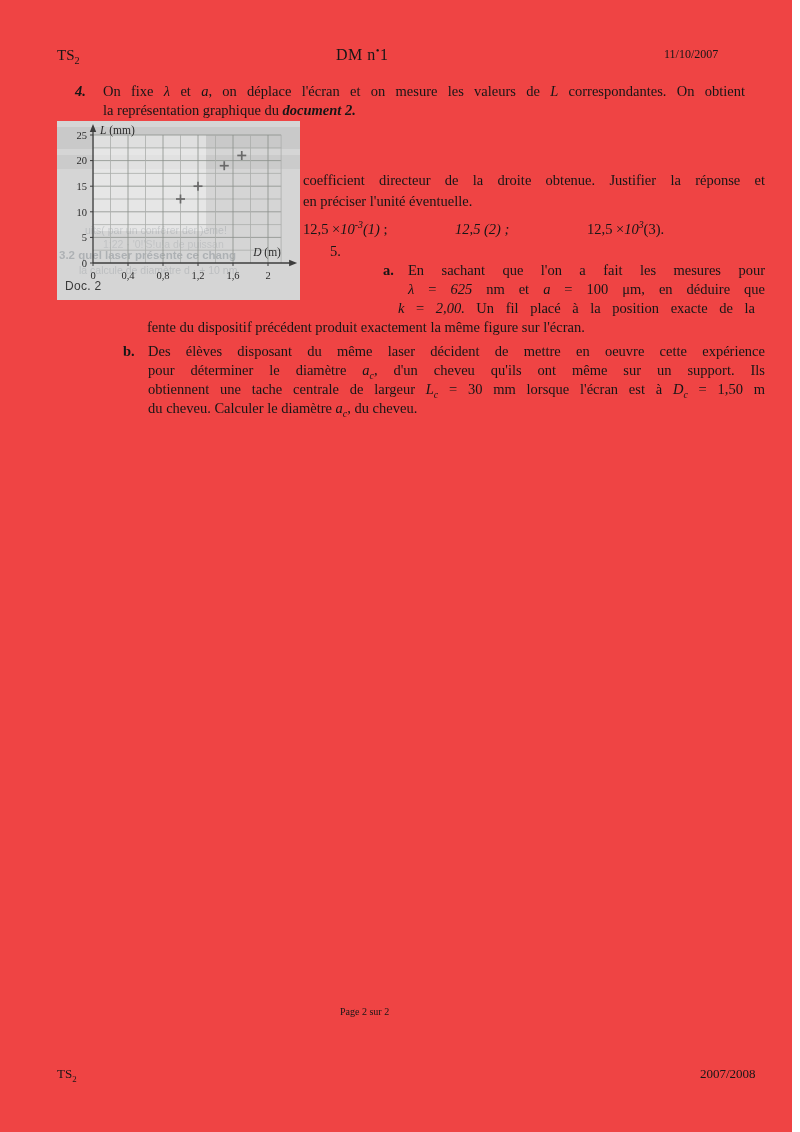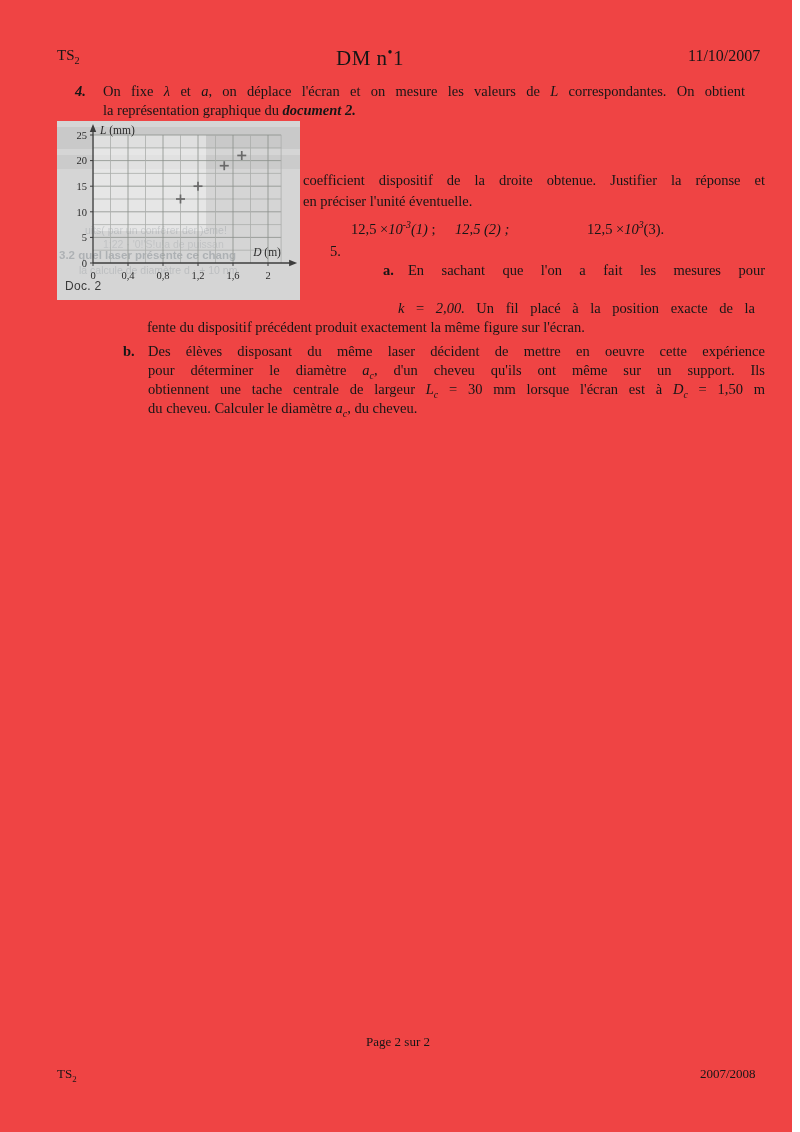--- a/index.html
+++ b/index.html
@@ -10,24 +10,24 @@
   }
   .abs{position:absolute;}
   .jl{text-align:justify;text-align-last:justify;}
   .it{font-style:italic;}
   .bd{font-weight:bold;}
   .sup{vertical-align:super;font-size:0.68em;line-height:0;}
   .sb{vertical-align:sub;font-size:0.68em;line-height:0;}
 
   
   .hdr-left{left:57px;top:47px;font-size:15px;}
-  .hdr-center{left:336px;top:46px;font-size:21px;letter-spacing:.5px;}
-  .hdr-right{left:688px;top:47px;font-size:16px;}
+  .hdr-center{left:336px;top:46px;font-size:16px;letter-spacing:.5px;}
+  .hdr-right{left:664px;top:47px;font-size:12px;}
   .ftr-left{left:57px;top:1066px;font-size:13px;}
-  .ftr-center{left:340px;top:1034px;width:90px;text-align:right;font-size:13px;}
+  .ftr-center{left:340px;top:1006px;width:90px;text-align:left;font-size:10px;}
   .ftr-right{left:700px;top:1066px;font-size:13px;}
 
   
   .q4-num{left:75px;top:83px;font-weight:bold;font-style:italic;}
   .q4-l1{left:103px;top:83px;width:642px;}
   .q4-l2{left:103px;top:102px;width:642px;}
 
   
   .figure{left:57px;top:121px;width:243px;height:179px;background:#d5d5d5;}
   .figure svg{display:block;position:absolute;left:0;top:0;}
@@ -42,21 +42,21 @@
   .bleed:nth-child(1){left:28px;top:103px;opacity:.17;}
   .bleed:nth-child(2){left:46px;top:117px;opacity:.13;}
   .bleed:nth-child(3){left:2px;top:128px;opacity:.26;font-weight:bold;font-size:11.5px;}
   .bleed:nth-child(4){left:22px;top:143px;opacity:.16;}
 
   
   .rc-l1{left:303px;top:151px;width:462px;}
   .rc-l2{left:303px;top:172px;width:462px;}
   .rc-l3{left:303px;top:193px;width:462px;}
   .props{left:303px;top:221px;width:470px;height:22px;}
-  .prop1{left:0;top:0;margin-left:48px;}
+  .prop1{left:0;top:0;}
   .prop2{left:144px;top:0;margin-left:8px;}
   .prop3{left:284px;top:0;}
   .item5{left:330px;top:243px;}
 
   
   .a-label{left:383px;top:262px;font-weight:bold;}
   .a-l1{left:408px;top:262px;width:357px;}
   .a-l2{left:408px;top:281px;width:357px;}
   .a-l3{left:398px;top:300px;width:357px;}
   .a-cont{left:147px;top:319px;width:620px;}
@@ -148,32 +148,33 @@
         <line x1="136.5" y1="65.2" x2="145.5" y2="65.2" stroke="#6a6a6a" stroke-width="1.7"></line>
         <line x1="141" y1="60.7" x2="141" y2="69.7" stroke="#6a6a6a" stroke-width="1.7"></line>
         <line x1="162.75" y1="44.72" x2="171.75" y2="44.72" stroke="#6a6a6a" stroke-width="1.7"></line>
         <line x1="167.25" y1="40.22" x2="167.25" y2="49.22" stroke="#6a6a6a" stroke-width="1.7"></line>
         <line x1="180.25" y1="34.480000000000004" x2="189.25" y2="34.480000000000004" stroke="#6a6a6a" stroke-width="1.7"></line>
         <line x1="184.75" y1="29.980000000000004" x2="184.75" y2="38.980000000000004" stroke="#6a6a6a" stroke-width="1.7"></line>
       </svg>
     <div class="abs caption">Doc. 2</div>
   </div>
 
-  <div class="abs rc-l2 jl">coefficient dispositif de la droite obtenue. Justifier la réponse et</div>
+  <div class="abs rc-l2 jl">coefficient directeur de la droite obtenue. Justifier la réponse et</div>
   <div class="abs rc-l3">en préciser l'unité éventuelle.</div>
 
   <div class="abs props">
     <span class="abs prop1"><span>12,5 </span><span>×</span><span class="it">10</span><span class="it sup">-3</span><span class="it">(1)</span><span> ;</span></span>
     <span class="abs prop2"><span class="it">12,5 (2) ;</span></span>
     <span class="abs prop3"><span>12,5 </span><span>×</span><span class="it">10</span><span class="it sup">3</span><span>(3).</span></span>
   </div>
   <div class="abs item5">5.</div>
 
   <div class="abs a-label">a.</div>
   <div class="abs a-l1 jl"><span>En sachant que l'on a fait les mesures pour</span></div>
+  <div class="abs a-l2 jl"><span class="it">λ</span><span> = </span><span class="it">625</span><span> nm et </span><span class="it">a</span><span> = 100 μm, en déduire que</span></div>
   <div class="abs a-l3 jl"><span class="it">k</span><span> = </span><span class="it">2,00.</span><span> Un fil placé à la position exacte de la</span></div>
   <div class="abs a-cont">fente du dispositif précédent produit exactement la même figure sur l'écran.</div>
 
   <div class="abs b-label">b.</div>
   <div class="abs b-l1 jl"><span>Des élèves disposant du même laser décident de mettre en oeuvre cette expérience</span></div>
   <div class="abs b-l2 jl"><span>pour déterminer le diamètre </span><span class="it">a</span><span class="it sb">c</span><span>, d'un cheveu qu'ils ont même sur un support. Ils</span></div>
   <div class="abs b-l3 jl"><span>obtiennent une tache centrale de largeur </span><span class="it">L</span><span class="it sb">c</span><span> = 30 mm lorsque l'écran est à </span><span class="it">D</span><span class="it sb">c</span><span> = 1,50 m</span></div>
   <div class="abs b-l4"><span>du cheveu. Calculer le diamètre </span><span class="it">a</span><span class="it sb">c</span><span>, du cheveu.</span></div>
 
   <div class="abs ftr-left"><span>TS</span><span class="sb">2</span></div>

